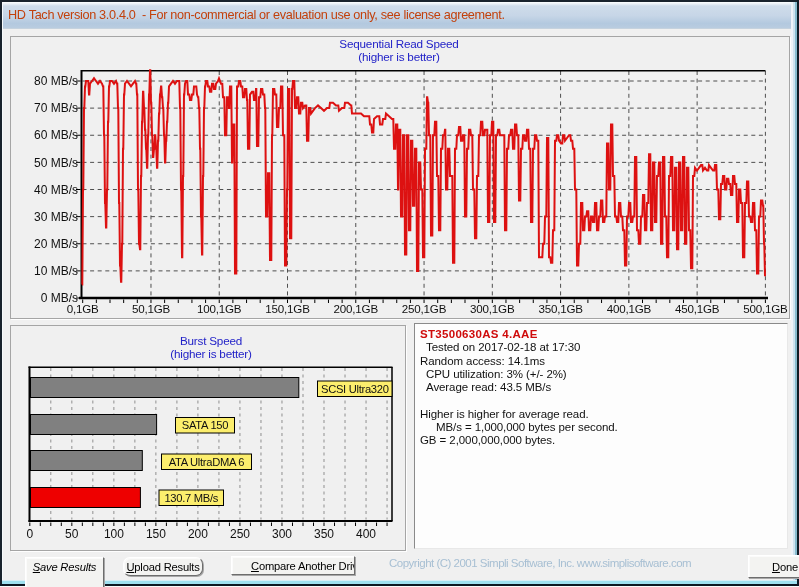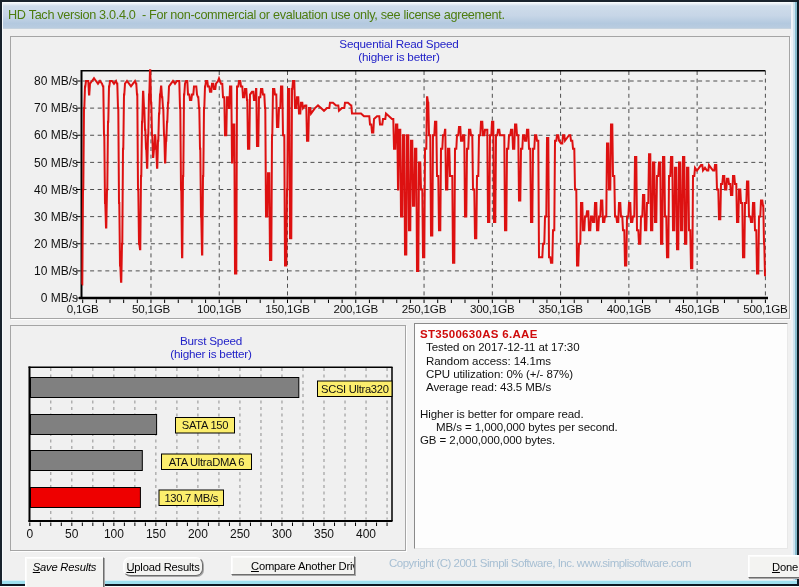--- a/index.html
+++ b/index.html
@@ -16,21 +16,21 @@
   #frame-bot-a{left:2px;top:580px;width:795px;height:1px;background:#d9eef5;}
   #frame-bot-b{left:2px;top:581px;width:795px;height:3px;background:#9fe0ef;}
   #frame-bot-c{left:0;top:584px;width:799px;height:2px;background:#0d1822;}
   #frame-bot-d{left:0;top:586px;width:799px;height:1px;background:#fafafa;}
   
   #inwhite-l{left:2px;top:2px;width:1px;height:578px;background:#f6fafc;}
   #inwhite-t{left:2px;top:2px;width:789px;height:1px;background:#f6fafc;}
   #titlebar{left:3px;top:3px;width:788px;height:25px;
     background:linear-gradient(to bottom,#f2f6fa 0%,#cedcea 12%,#c7d6e7 50%,#b3c9df 82%,#b9cce0 100%);
     border-bottom:1px solid #c5d2de;}
-  #titletext{left:8px;top:8px;font-size:12.7px;color:#4d7c0f;letter-spacing:-0.33px;}
+  #titletext{left:8px;top:8px;font-size:12.7px;color:#c2410c;letter-spacing:-0.33px;}
   
   .gbox{border:1px solid #a5a5a5;box-shadow:1px 1px 0 #fefefe;background:#f0f0f0;}
   #gbox-top{left:10px;top:36px;width:778px;height:281px;}
   #gbox-burst{left:10px;top:325px;width:394px;height:224px;}
   
   #info{left:414px;top:323px;width:372px;height:224px;background:#fdfdfd;
     border:1px solid;border-color:#8a8a8a #e8e8e8 #e8e8e8 #8a8a8a;
     font-size:11.5px;color:#111;line-height:13.3px;letter-spacing:-0.08px;}
   #info .red{color:#cf0b0b;font-weight:bold;letter-spacing:.3px;}
   #info div{white-space:pre;}
@@ -53,27 +53,27 @@
 <div class="abs" id="frame-bot-b"></div>
 <div class="abs" id="frame-bot-c"></div>
 <div class="abs" id="frame-bot-d"></div>
 <div class="abs" id="inwhite-l"></div>
 <div class="abs" id="inwhite-t"></div>
 <div class="abs" id="titlebar"></div>
 <div class="abs" id="titletext">HD Tach version 3.0.4.0&nbsp; - For non-commercial or evaluation use only, see license agreement.</div>
 <div class="abs gbox" id="gbox-top"></div>
 <div class="abs gbox" id="gbox-burst"></div>
 <div class="abs" id="info">
-<div class="red" style="margin:4px 0 0 5px;">ST3500630AS 6.AAE</div>
-<div style="margin-left:11px;">Tested on 2017-12-11 at 17:30</div>
-<div style="margin-left:11px;">Random access: 14.1ms</div>
-<div style="margin-left:11px;">CPU utilization: 0% (+/- 87%)</div>
+<div class="red" style="margin:4px 0 0 5px;">ST3500630AS 4.AAE</div>
+<div style="margin-left:11px;">Tested on 2017-02-18 at 17:30</div>
+<div style="margin-left:5px;">Random access: 14.1ms</div>
+<div style="margin-left:11px;">CPU utilization: 3% (+/- 2%)</div>
 <div style="margin-left:11px;">Average read: 43.5 MB/s</div>
 <div style="margin-left:5px;">&nbsp;</div>
-<div style="margin-left:5px;">Higher is better for ompare read.</div>
+<div style="margin-left:5px;">Higher is higher for average read.</div>
 <div style="margin-left:21px;">MB/s = 1,000,000 bytes per second.</div>
 <div style="margin-left:5px;">GB = 2,000,000,000 bytes.</div>
 </div>
 <div class="abs btn" style="left:25px;top:557px;width:79px;height:33px;line-height:18px;font-style:italic;"><u>S</u>ave Results</div>
 <div class="abs btn" style="left:123px;top:557px;width:80px;height:19px;line-height:18px;border-radius:7px;"><u>U</u>pload Results</div>
 <div class="abs btn" style="left:231px;top:556px;width:124px;height:19px;line-height:18px;padding-left:19px;"><u>C</u>ompare Another Drive</div>
 <div class="abs btn" style="left:748px;top:555px;width:74px;height:23px;line-height:22px;"><u>D</u>one</div>
 <div class="abs" id="copyright">Copyright (C) 2001 Simpli Software, Inc. www.simplisoftware.com</div>
 <svg class="abs" style="left:0;top:0;" width="799" height="587" viewBox="0 0 799 587">
 <g font-family="Liberation Sans, sans-serif" fill="#111111">

